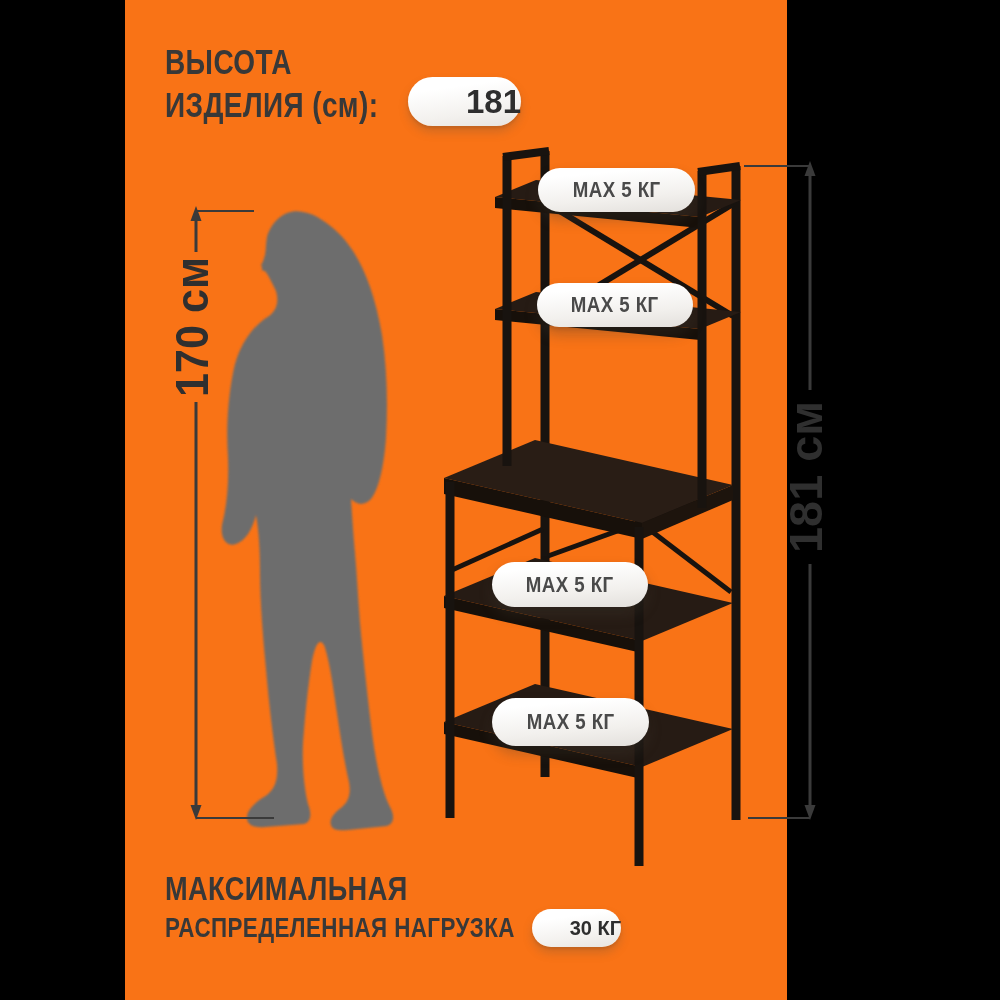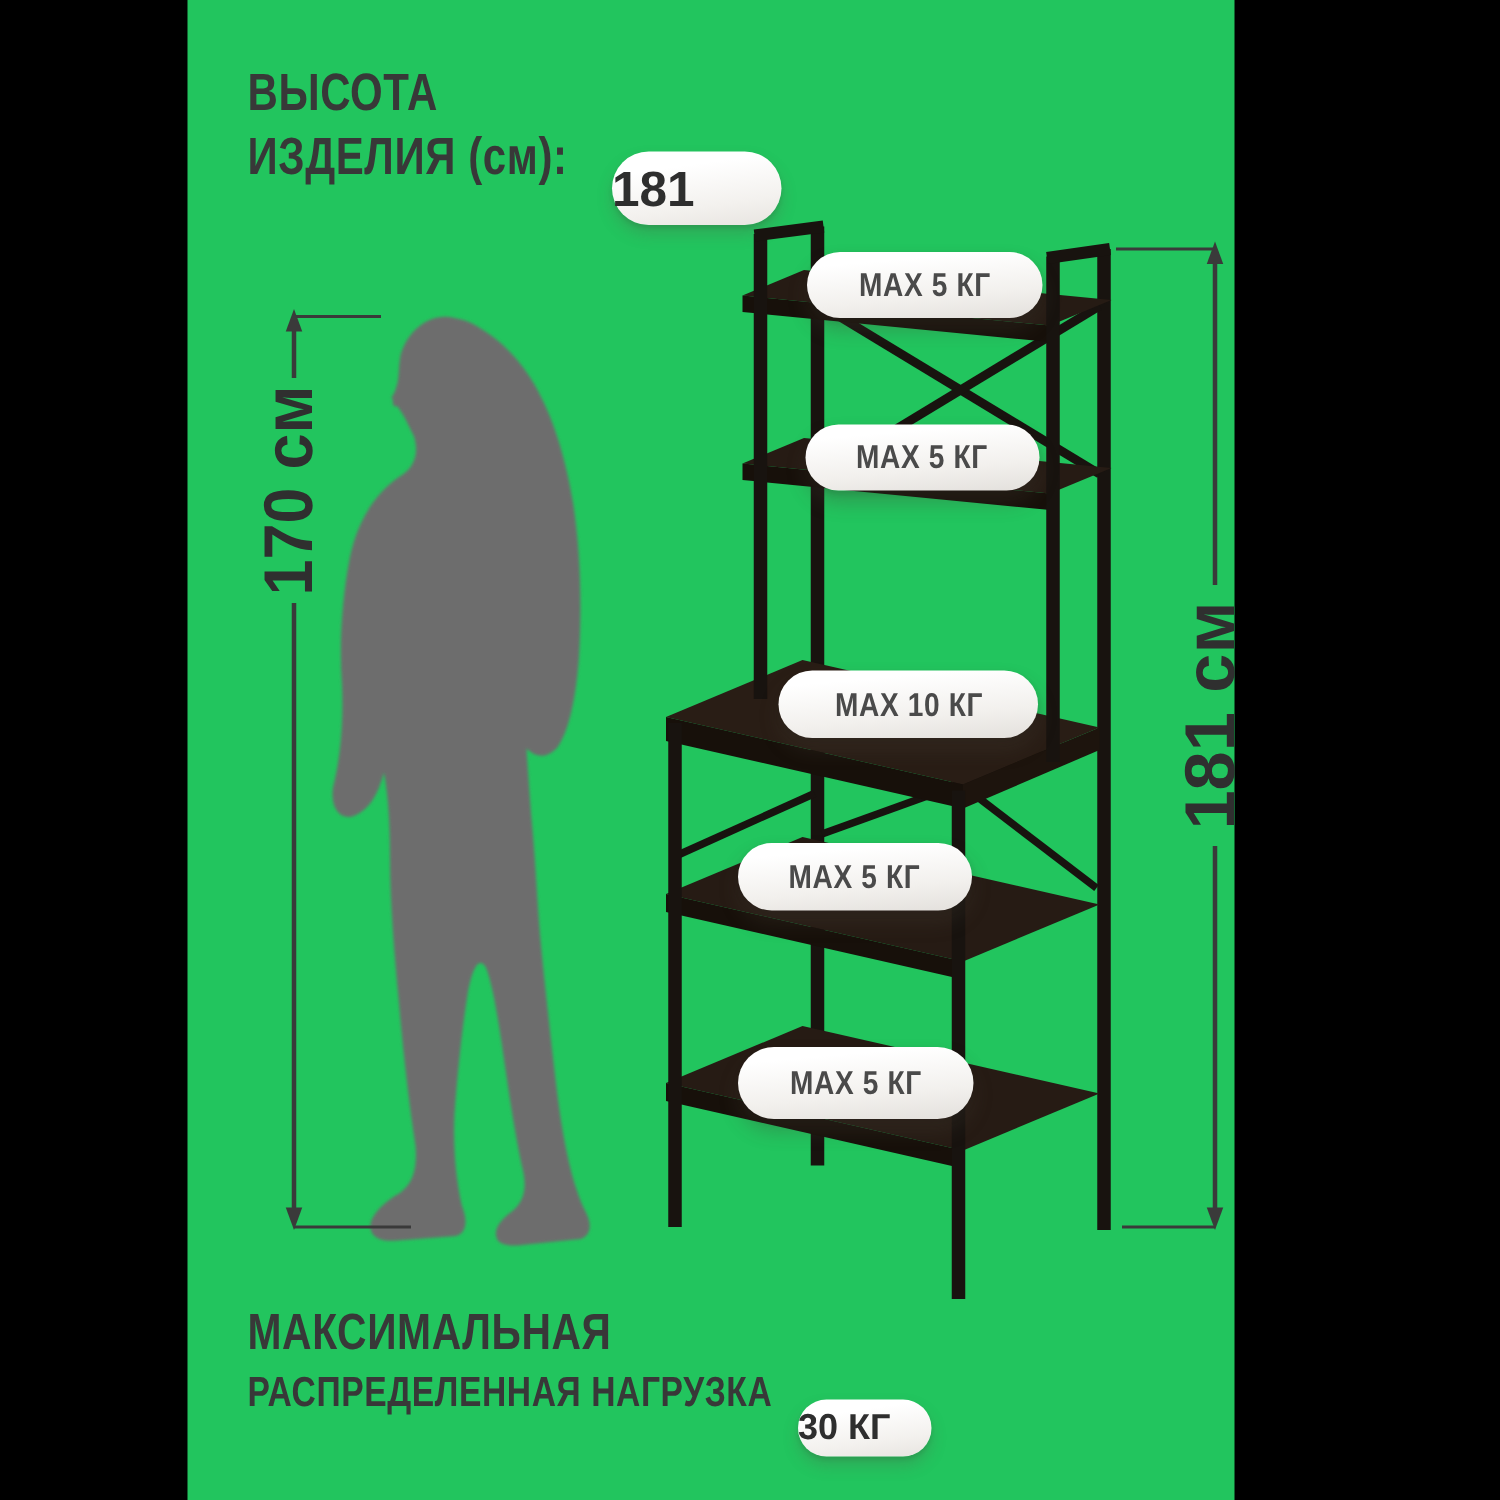--- a/index.html
+++ b/index.html
@@ -1,33 +1,33 @@
 <!DOCTYPE html>
 <html><head>
 <meta charset="utf-8">
 <style>
   html,body{margin:0;padding:0;background:#000;}
   .stage{position:relative;width:1000px;height:1000px;background:#000;overflow:hidden;
          font-family:"Liberation Sans",sans-serif;}
-  .content{position:absolute;left:125px;top:0;width:662px;height:1000px;background:#22c55e;padding-left:36px;}
+  .content{position:absolute;left:125px;top:0;width:662px;height:1000px;background:#f97316;}
   .scene{position:absolute;left:0;top:0;}
 
   .txt{position:absolute;color:#383838;font-weight:700;white-space:nowrap;
        transform:scaleX(0.8);transform-origin:left top;line-height:1.1;letter-spacing:.5px;}
   .h1a{left:40px;top:43px;font-size:35px;}
   .h1b{left:40px;top:86px;font-size:35px;}
   .f1a{left:40px;top:870px;font-size:34px;}
   .f1b{left:40px;top:913px;font-size:28px;}
 
-  .badge{position:absolute;display:flex;align-items:center;justify-content:flex-start;
+  .badge{position:absolute;display:flex;align-items:center;justify-content:flex-end;
          background:linear-gradient(172deg,#ffffff 25%,#f3f1ee 70%,#e7e4e0 100%);
          border-radius:999px;color:#2e2e2e;font-weight:700;
-         box-shadow:0 6px 10px rgba(90,82,70,.25),0 2px 3px rgba(0,0,0,.10);margin-top:24px;}
+         box-shadow:0 6px 10px rgba(90,82,70,.25),0 2px 3px rgba(0,0,0,.10);}
   .badge-height{left:283px;top:77px;width:113px;height:49px;font-size:33px;}
-  .badge-load{left:407px;top:909px;width:89px;height:38px;font-size:24px;}
+  .badge-load{left:407px;top:909px;width:89px;height:38px;font-size:20px;}
 
   .pill{position:absolute;display:flex;align-items:center;justify-content:center;
         background:linear-gradient(175deg,#ffffff 18%,#f2f0ed 65%,#e3e0dc 100%);
         border-radius:999px;color:#4a4a4a;font-weight:600;font-size:22px;
         box-shadow:0 8px 13px rgba(70,62,52,.30),0 2px 4px rgba(0,0,0,.12);}
   .pill span{transform:scaleX(0.85);white-space:nowrap;letter-spacing:.5px;}
   .p1{left:413px;top:168px;width:157px;height:44px;}
   .p2{left:412px;top:283px;width:156px;height:44px;}
   .p3{left:394px;top:447px;width:173px;height:45px;}
   .p4{left:367px;top:562px;width:156px;height:45px;}
@@ -155,23 +155,20 @@
         <text class="dimtext" transform="translate(810 477) rotate(-90)" text-anchor="middle" dominant-baseline="middle" font-size="47" textLength="152" lengthAdjust="spacingAndGlyphs">181 см</text>
       </g>
     </svg>
 
     <div class="pill p1">
       <span>MAX 5 КГ</span>
     </div>
     <div class="pill p2">
       <span>MAX 5 КГ</span>
     </div>
-    <div class="pill p3">
-      <span>MAX 10 КГ</span>
-    </div>
     <div class="pill p4">
       <span>MAX 5 КГ</span>
     </div>
     <div class="pill p5">
       <span>MAX 5 КГ</span>
     </div>
 
     <div class="txt f1a">МАКСИМАЛЬНАЯ</div>
     <div class="txt f1b">РАСПРЕДЕЛЕННАЯ НАГРУЗКА</div>
     <div class="badge badge-load">

